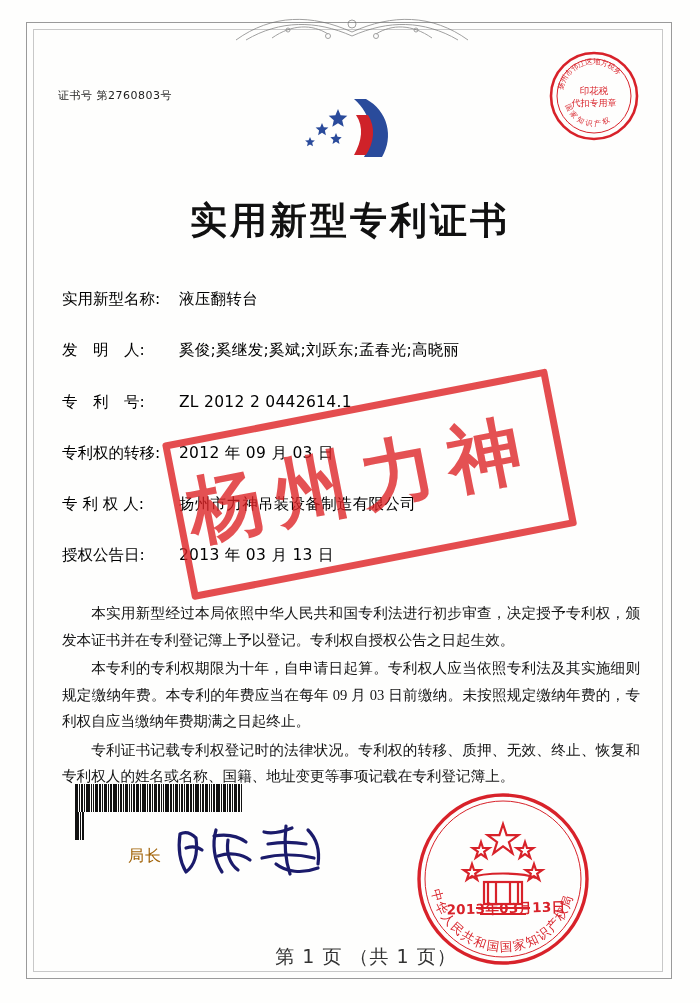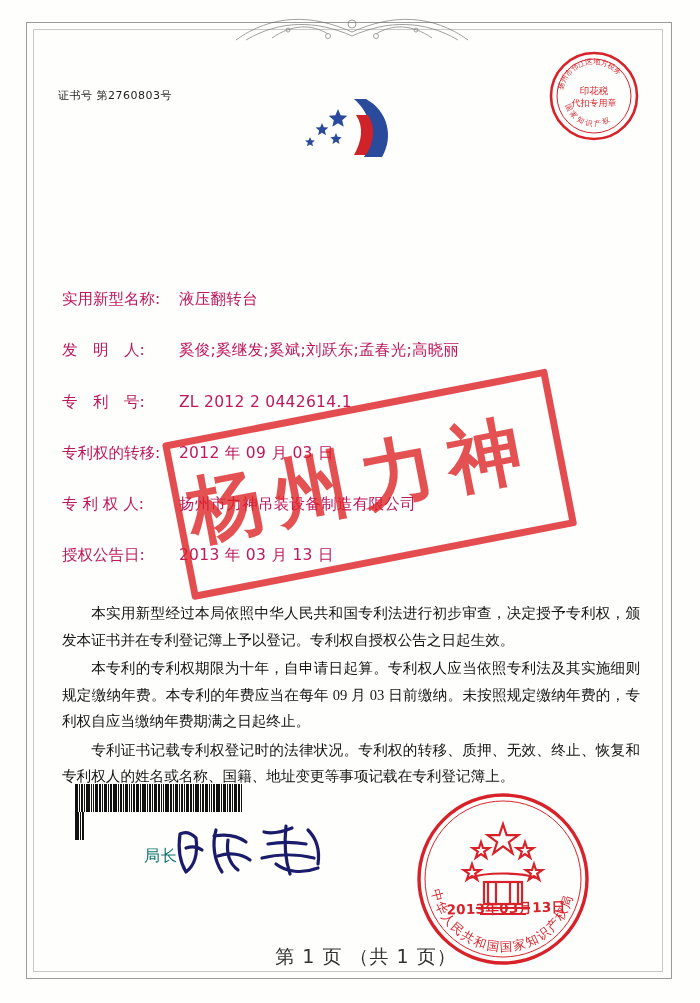--- a/index.html
+++ b/index.html
@@ -86,21 +86,21 @@
   
   .fields {
     position: absolute;
     left: 62px; top: 288px;
     width: 576px;
   }
   .field-row {
     font-size: 15.5px;
     line-height: 1.5;
     margin-bottom: 28px;
-    color: #be185d;
+    color: #000000;
     white-space: nowrap;
   }
   .field-label {
     display: inline-block;
     min-width: 112px;
     letter-spacing: 0px;
   }
   .field-value { letter-spacing: .3px; }
 
   
@@ -129,24 +129,24 @@
     display: inline-block;
     background: #111;
     height: 28px;
     vertical-align: top;
     margin-right: 1px;
   }
 
   
   .director {
     position: absolute;
-    left: 144px; top: 846px;
+    left: 128px; top: 846px;
     font-size: 16px;
     letter-spacing: 1px;
-    color: #0f766e;
+    color: #a16207;
   }
   .signature {
     position: absolute;
     left: 168px; top: 820px;
     width: 178px; height: 62px;
     color: #1b1b6b;
   }
 
   
   .seal-national {
@@ -261,20 +261,21 @@
       </text>
       <text x="46" y="44" text-anchor="middle" font-size="9.5" fill="#d8222a" font-family="DejaVu Serif, serif">印花税</text>
       <text x="46" y="56" text-anchor="middle" font-size="9" fill="#d8222a" font-family="DejaVu Serif, serif">代扣专用章</text>
       <path id="tarc2" d="M 46 82 m -30 -36 a 30 30 0 1 0 60 0" fill="none"></path>
       <text font-size="7.2" fill="#d8222a" font-family="DejaVu Serif, serif">
         <textPath href="#tarc2" startOffset="10%">国 家 知 识 产 权</textPath>
       </text>
     </svg>
   </div>
 
+  <div class="doc-title">实用新型专利证书</div>
 
   <div class="fields">
     <div class="field-row">
       <span class="field-label">实用新型名称:</span>
       <span class="field-value">液压翻转台</span>
     </div>
     <div class="field-row">
       <span class="field-label">发　明　人:</span>
       <span class="field-value">奚俊;奚继发;奚斌;刘跃东;孟春光;高晓丽</span>
     </div>

